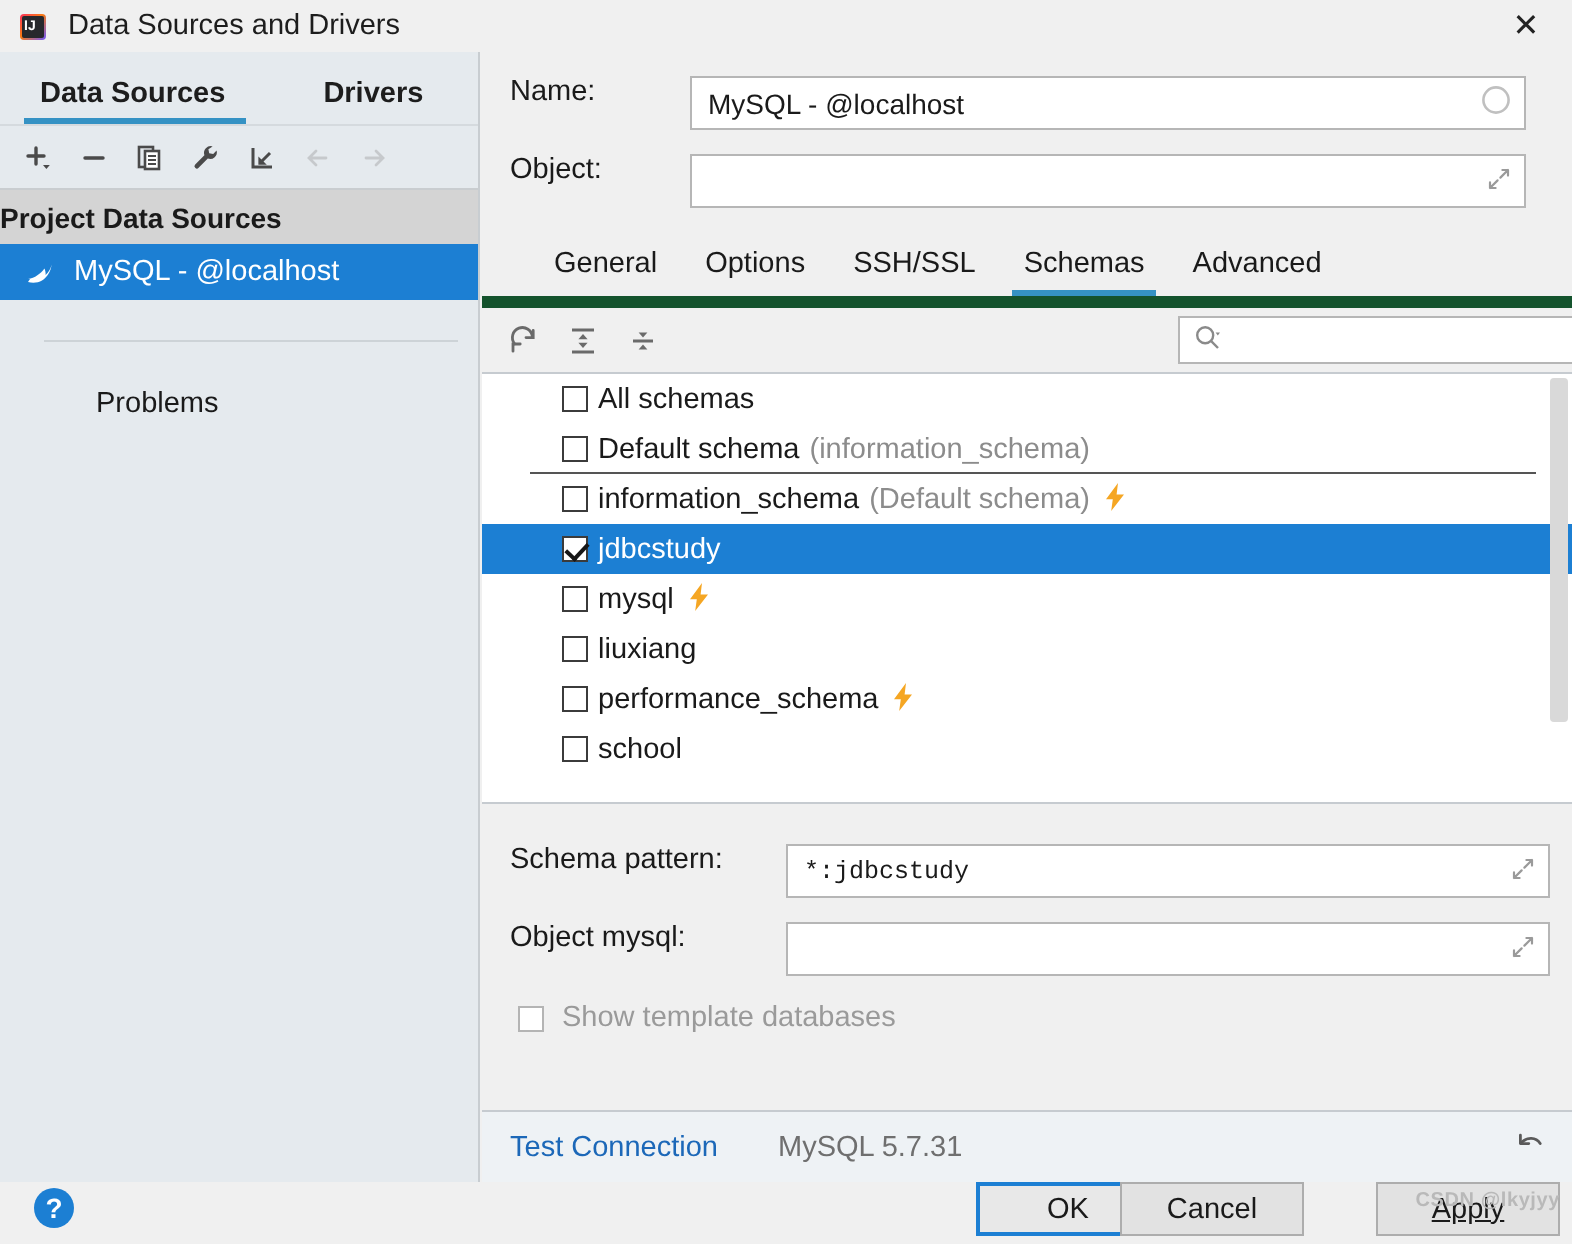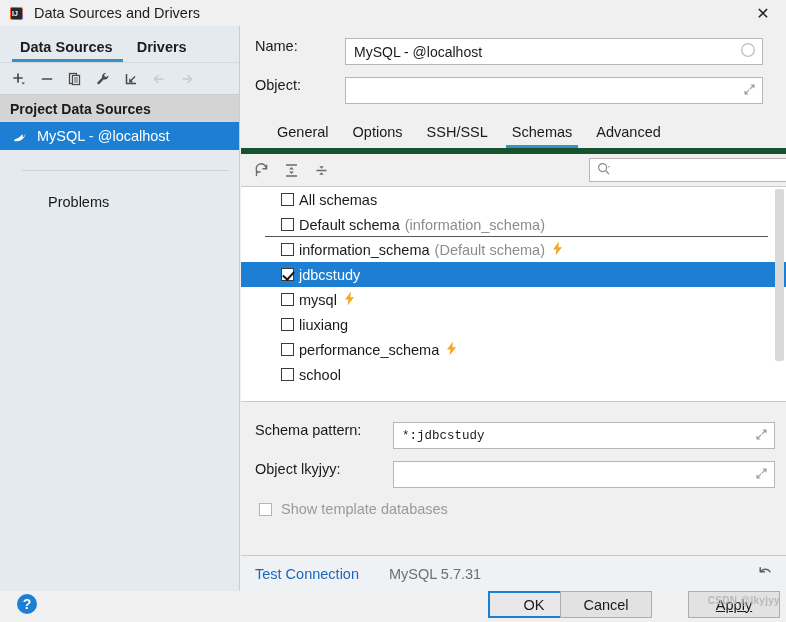--- a/index.html
+++ b/index.html
@@ -29,41 +29,41 @@
     position: absolute; right: 0; top: 0; width: 46px; height: 26px;
     display: flex; align-items: center; justify-content: center;
     font-size: 16px; color: #222; cursor: pointer;
   }
 
   
   .left-panel {
     position: absolute; left: 0; top: 26px; width: 240px; height: 565px;
     background: #e5eaee; border-right: 1px solid #c8cdd1;
   }
-  .ds-tabs { display: flex; height: 36px; align-items: flex-end; background: #e5eaee; padding-left: 10px; }
+  .ds-tabs { display: flex; height: 36px; align-items: flex-end; background: #e5eaee; padding-left: 10px; gap: 25px; }
   .ds-tab {
     font-size: 14.5px; font-weight: bold; color: #1d1d1d;
     padding: 0 14px 7px 10px; cursor: pointer; position: relative;
   }
   .ds-tab.active::after {
     content: ""; position: absolute; left: 2px; right: 4px; bottom: 0; height: 3px; background: #3592c4;
   }
   .ds-toolbar {
     height: 32px; display: flex; align-items: center; gap: 2px;
     padding-left: 6px; border-top: 1px solid #d5dade; background: #e5eaee;
   }
   .tbtn {
     width: 26px; height: 26px; display:flex; align-items:center; justify-content:center;
     cursor: pointer; color: #5a5a5a;
   }
   .tbtn.disabled { opacity: .40; }
 
   .section-head {
     height: 28px; background: #d4d4d4; display: flex; align-items: center;
-    padding-left: 10px; font-weight: bold; font-size: 14px; color: #1a1a1a;
+    font-weight: bold; font-size: 14px; color: #1a1a1a;
     border-top: 1px solid #c9cdd0;
   }
   .ds-item {
     height: 28px; background: #1c7fd3; color: #fff; display: flex; align-items: center;
     padding-left: 12px; font-size: 14.5px; cursor: pointer;
   }
   .mysql-ico { width: 18px; height: 16px; margin-right: 7px; position: relative; flex: none; }
   .mysql-ico svg { display:block; }
   .left-rest { position: relative; background: #e5eaee; height: 100%; }
   .left-sep { position:absolute; left: 22px; right: 10px; top: 20px; height: 1px; background: #cdd3d7; }
@@ -375,21 +375,21 @@
             <svg width="13" height="13" viewBox="0 0 13 13">
               <path d="M11 2L7.2 5.8M11 2H8.2M11 2v2.8M2 11l3.8-3.8M2 11h2.8M2 11V8.2" stroke="#9a9a9a" stroke-width="1.1" fill="none" stroke-linecap="round"></path>
             </svg>
           </span>
         </div>
       </div>
     </div>
 
     <div style="position:absolute; left:14px; top:435px; width:520px;">
       <div class="field-row">
-        <div class="field-label" style="width:138px;">Object lkyjyy:</div>
+        <div class="field-label" style="width:138px;">Object mysql:</div>
         <div class="txtinput" style="width:382px;">
           <span class="val"></span>
           <span class="expand-ico">
             <svg width="13" height="13" viewBox="0 0 13 13">
               <path d="M11 2L7.2 5.8M11 2H8.2M11 2v2.8M2 11l3.8-3.8M2 11h2.8M2 11V8.2" stroke="#9a9a9a" stroke-width="1.1" fill="none" stroke-linecap="round"></path>
             </svg>
           </span>
         </div>
       </div>
     </div>

